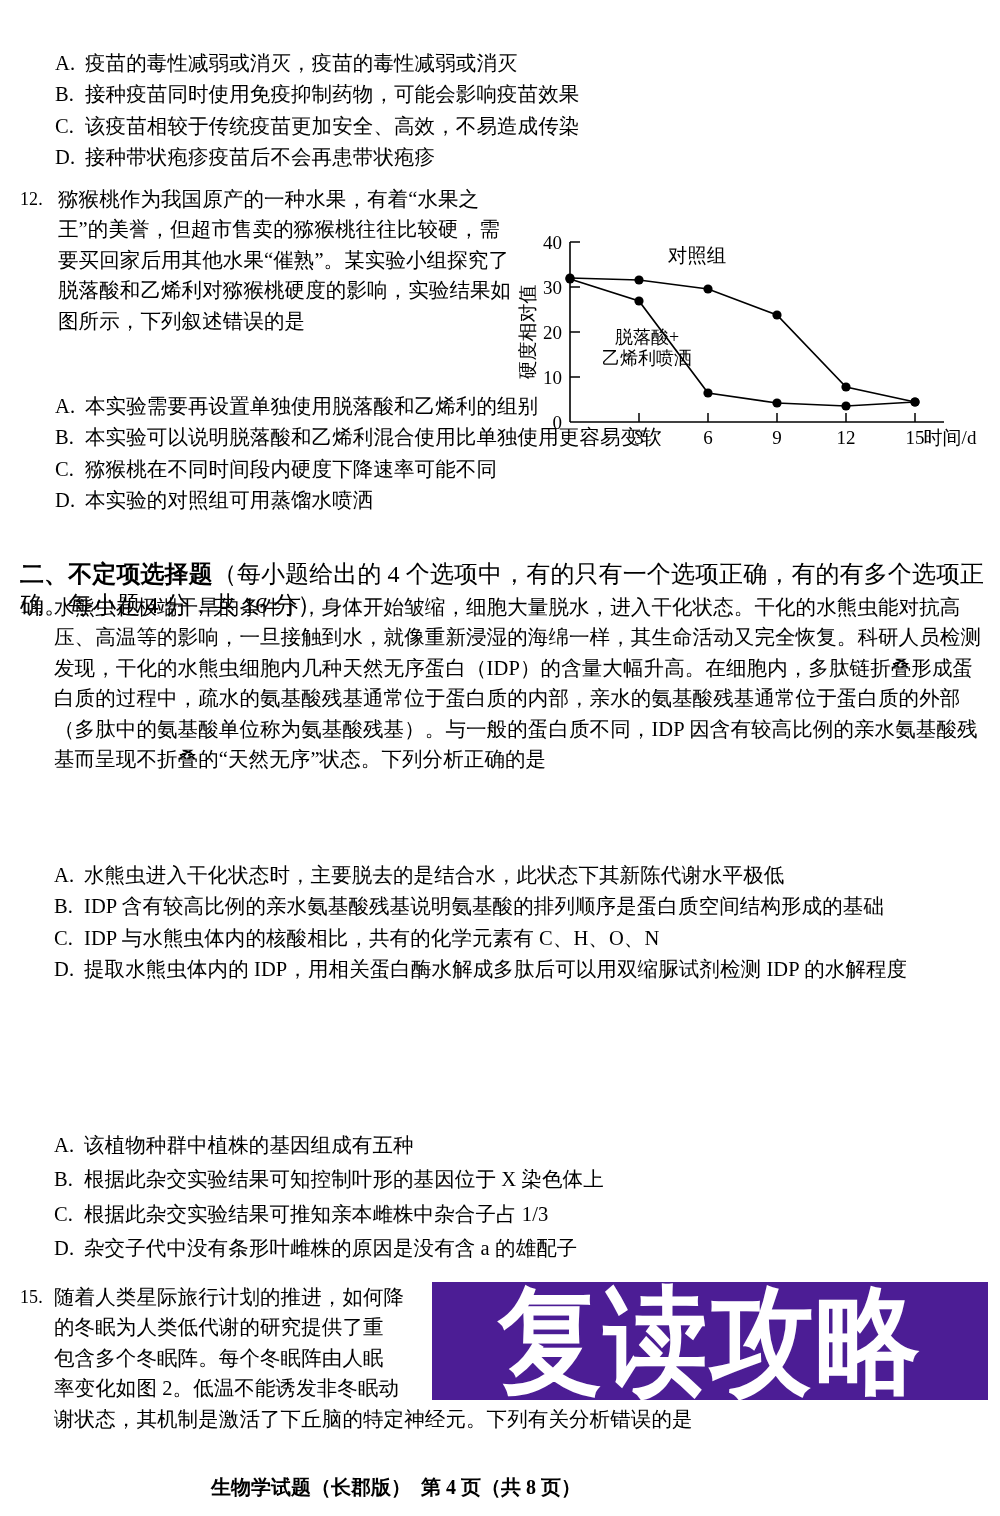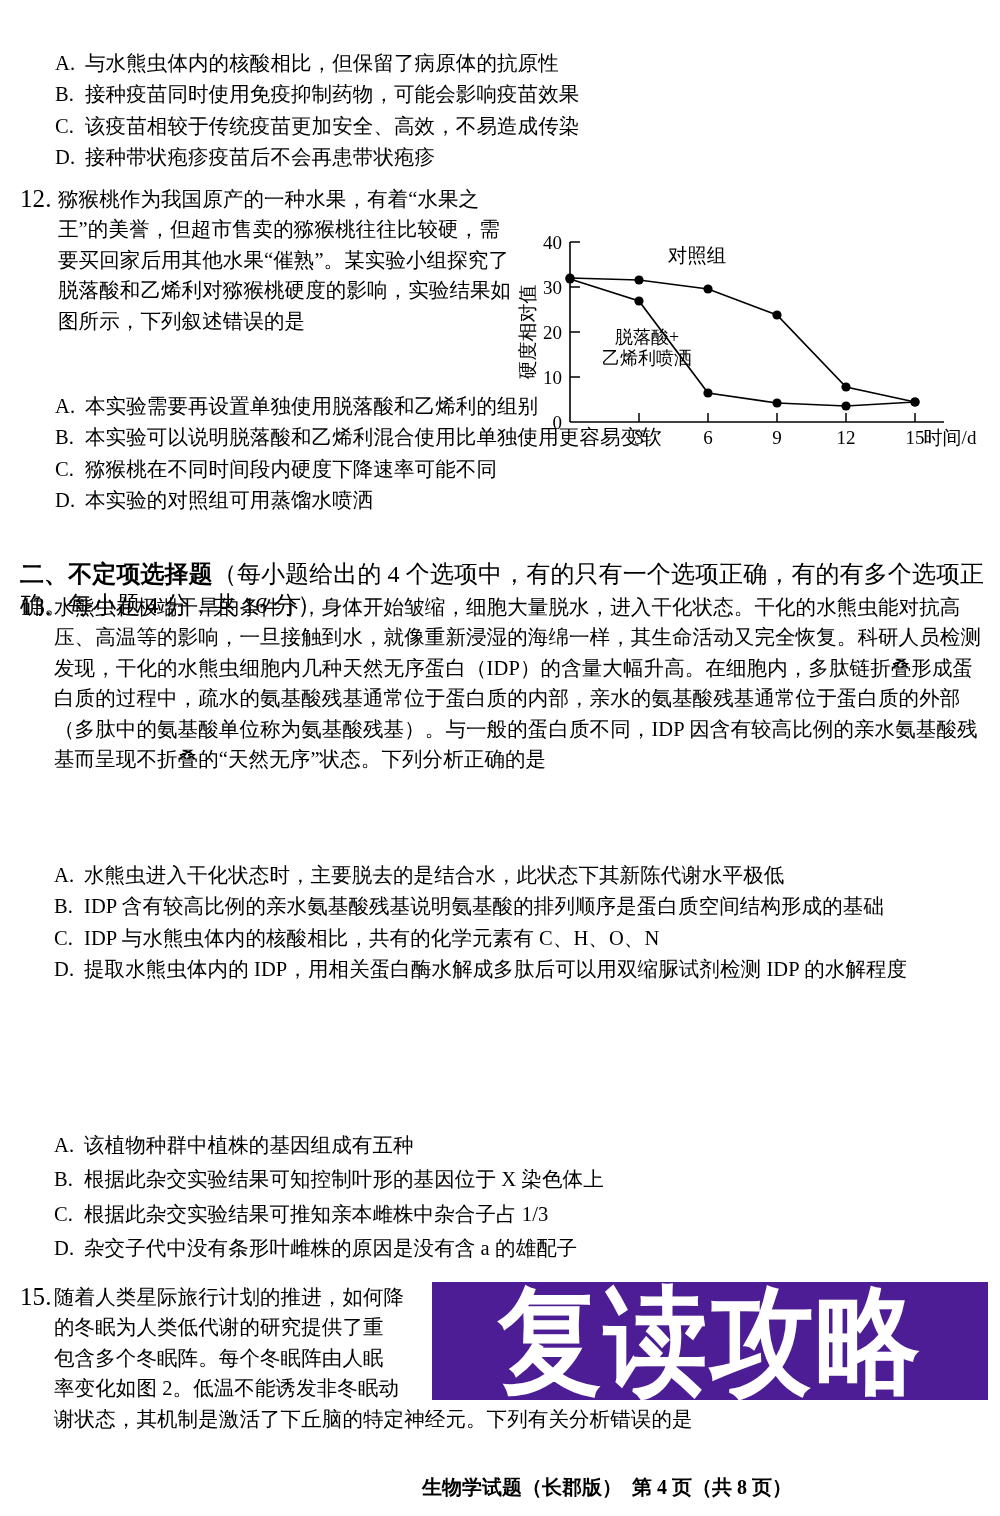--- a/index.html
+++ b/index.html
@@ -41,21 +41,21 @@
     position: absolute;
     left: 0;
     top: 0;
     font-family: "Liberation Serif", serif;
   }
   .qnum {
     position: absolute;
     left: 0;
     top: 0;
     font-family: "Liberation Serif", serif;
-    font-size: 25px;
+    font-size: 18px;
   }
   .qbody {
     padding-left: 36px;
   }
 
   
   #q11-options {
     left: 55px;
     top: 48px;
     width: 700px;
@@ -162,38 +162,38 @@
     white-space: nowrap;
     transform: scaleY(1.12);
   }
 
   
   #footer {
     position: absolute;
     left: 0;
     top: 1474px;
     width: 792px;
-    text-align: right;
+    text-align: center;
     font-size: 20px;
     font-family: "Liberation Serif", serif;
   }
   #footer .ftr-title { font-weight: bold; }
   #footer .ftr-page { font-weight: bold; margin-left: 10px; }
 
   .cjk { font-family: "Liberation Serif", "DejaVu Serif", serif; }
 </style>
 </head>
 <body>
 
 <div class="page">
 
   <div class="block" id="q11-options">
     <div class="opt">
       <span class="oltr">A.</span>
-      <span class="cjk">与水熊虫体内的核酸相比，但保留了病原体的抗原性</span>
+      <span class="cjk">疫苗的毒性减弱或消灭，疫苗的毒性减弱或消灭</span>
     </div>
     <div class="opt">
       <span class="oltr">B.</span>
       <span class="cjk">接种疫苗同时使用免疫抑制药物，可能会影响疫苗效果</span>
     </div>
     <div class="opt">
       <span class="oltr">C.</span>
       <span class="cjk">该疫苗相较于传统疫苗更加安全、高效，不易造成传染</span>
     </div>
     <div class="opt">

